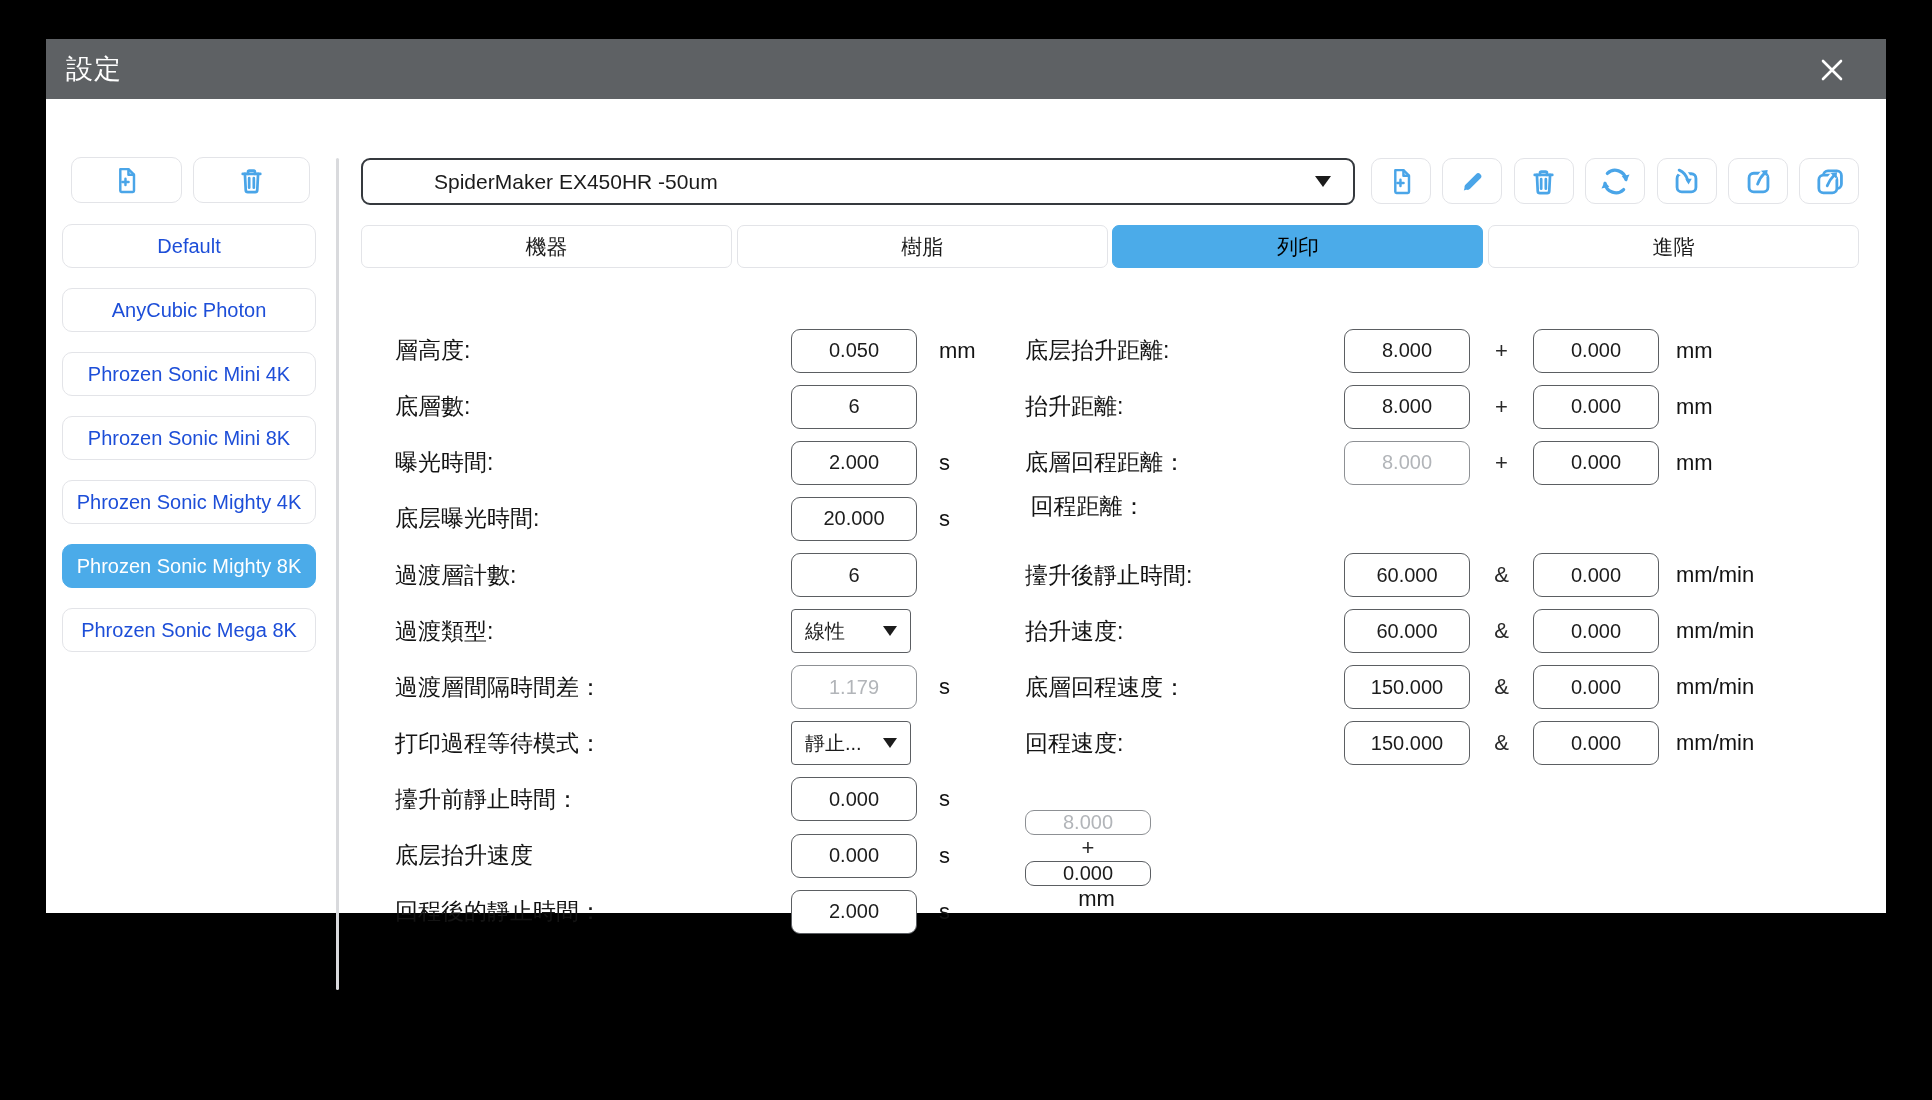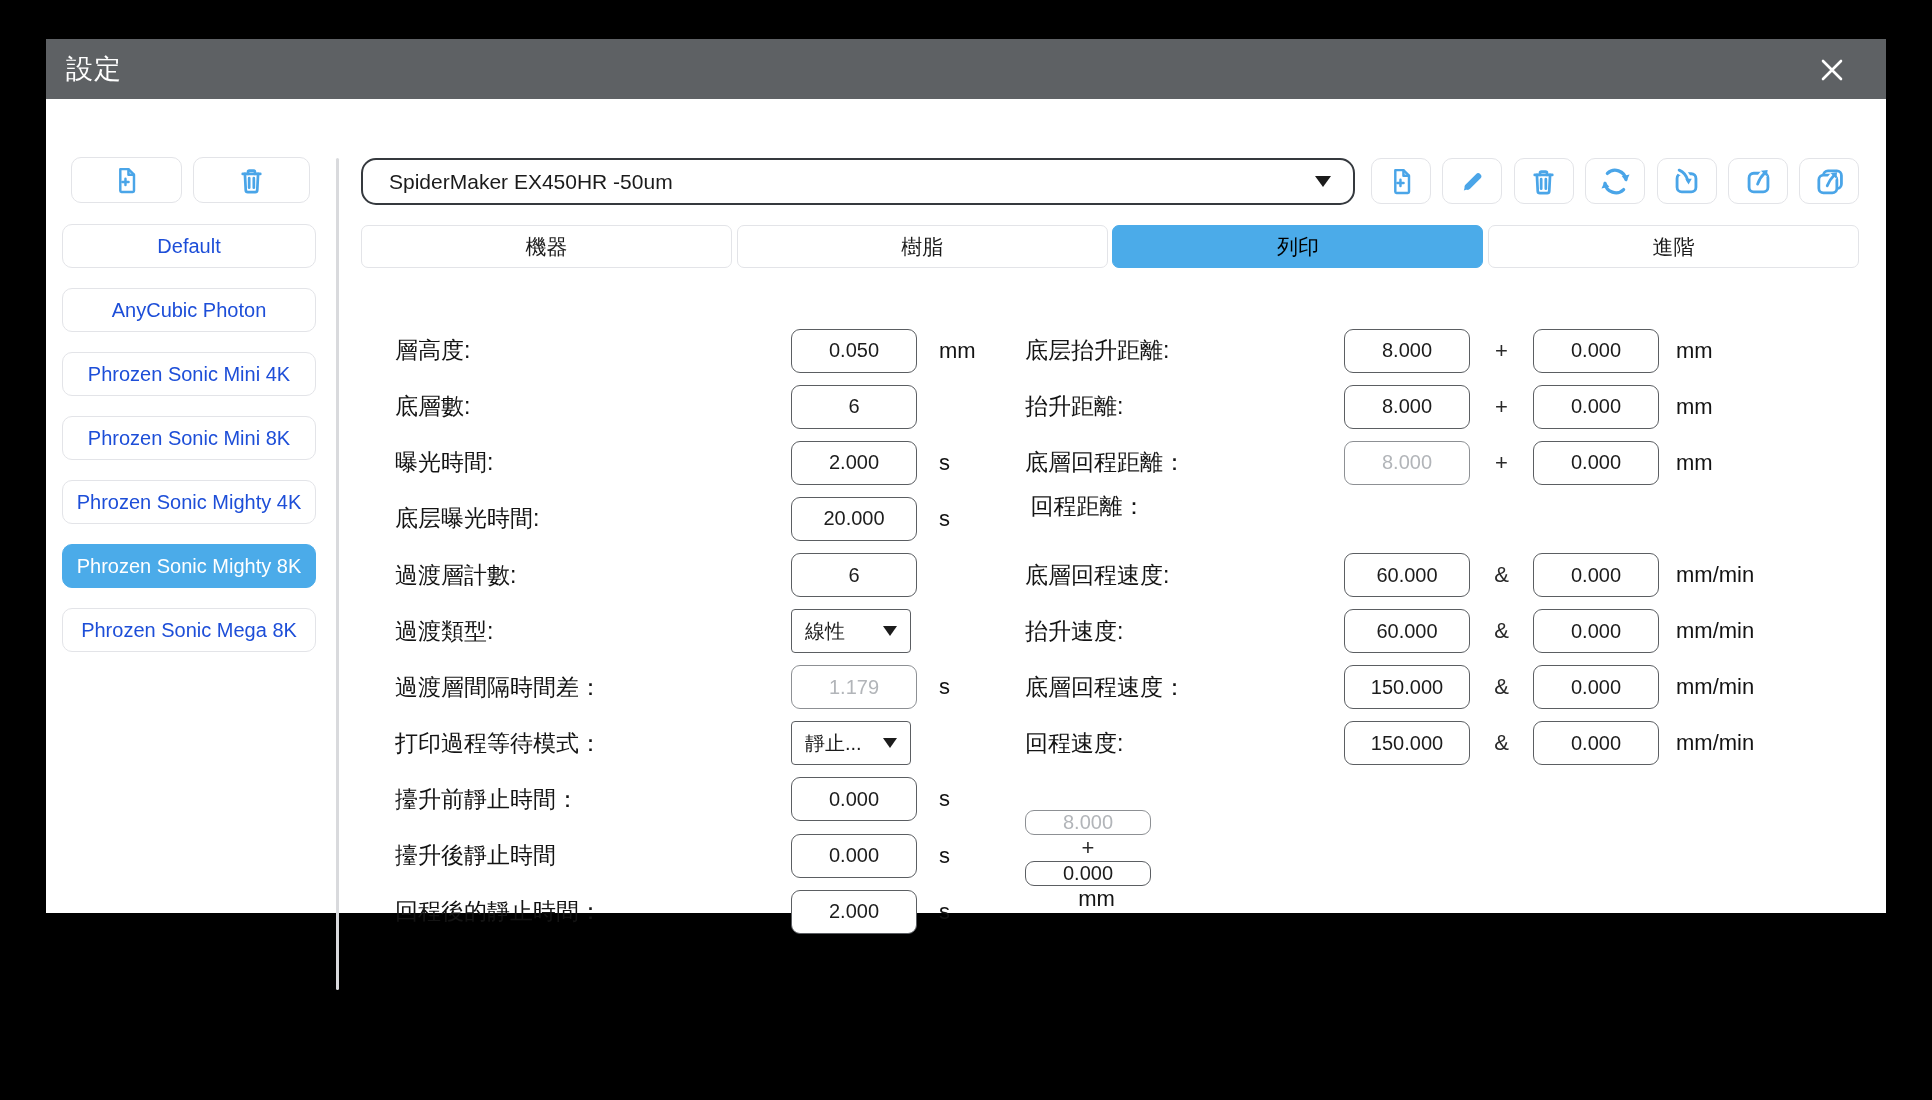--- a/index.html
+++ b/index.html
@@ -16,21 +16,21 @@
   .side-btn { height:46px; background:#fff; border:1px solid #e3e4e8; border-radius:10px; display:flex; align-items:center; justify-content:center; cursor:pointer; }
   .side-btn.b1 { width:111px; }
   .side-btn.b2 { width:117px; }
 
   .profile { position:absolute; left:16px; width:254px; height:44px; background:#fff; border:1px solid #e3e4e8; border-radius:10px; display:flex; align-items:center; justify-content:center; font-size:20px; color:#1d4ed8; cursor:pointer; white-space:nowrap; }
   .profile.selected { background:#4babe9; border-color:#4babe9; color:#fff; }
 
   .v-divider { position:absolute; left:290px; top:119px; width:3px; height:832px; background:#d9dadd; border-radius:2px; }
 
   
-  .preset-select { position:absolute; left:315px; top:119px; width:994px; height:47px; border:2px solid #35393e; border-radius:15px; background:#fff; display:flex; align-items:center; cursor:pointer; }
+  .preset-select { position:absolute; left:315px; top:119px; width:994px; height:47px; border:2px solid #35393e; border-radius:9px; background:#fff; display:flex; align-items:center; cursor:pointer;padding-left:45px; }
   .preset-select .val { font-size:21px; color:#1b1b1b; margin-left:26px; flex:1; }
   .caret { width:0; height:0; border-left:8px solid transparent; border-right:8px solid transparent; border-top:11px solid #1b1b1b; margin-right:22px; }
 
   .tbtn { position:absolute; top:119px; width:60px; height:46px; background:#fff; border:1px solid #e3e4e8; border-radius:10px; display:flex; align-items:center; justify-content:center; cursor:pointer; }
 
   
   .tab { position:absolute; top:186px; width:371px; height:43px; background:#fff; border:1px solid #e3e4e8; border-radius:7px; display:flex; align-items:center; justify-content:center; font-size:21px; color:#1c1c1c; cursor:pointer; }
   .tab.selected { background:#4babe9; border-color:#4babe9; color:#000000; }
 
   
@@ -221,21 +221,21 @@
           <span>靜止...</span>
           <span class="scaret"></span>
         </div>
       </div>
       <div class="frow left" style="left: 349px; top: 732.4px;">
         <span class="flabel">擡升前靜止時間：</span>
         <div class="ibox">0.000</div>
         <span class="unit">s</span>
       </div>
       <div class="frow left" style="left: 349px; top: 788.5px;">
-        <span class="flabel">擡升後靜止時間</span>
+        <span class="flabel">底层抬升速度</span>
         <div class="ibox">0.000</div>
         <span class="unit">s</span>
       </div>
       <div class="frow left" style="left: 349px; top: 844.6px;">
         <span class="flabel">回程後的靜止時間：</span>
         <div class="ibox">2.000</div>
         <span class="unit">s</span>
       </div>
       <div class="frow right" style="left: 979px; top: 283.6px;">
         <span class="flabel">底层抬升距離:</span>
@@ -259,21 +259,21 @@
         <span class="unit">mm</span>
       </div>
       <div class="frow right" style="left: 979px; top: 451.9px; flex-direction: column;">
         <span class="flabel">回程距離：</span>
         <div class="ibox disabled">8.000</div>
         <span class="sep">+</span>
         <div class="ibox">0.000</div>
         <span class="unit">mm</span>
       </div>
       <div class="frow right" style="left: 979px; top: 508px;">
-        <span class="flabel">底層回程速度:</span>
+        <span class="flabel">擡升後靜止時間:</span>
         <div class="ibox">60.000</div>
         <span class="sep">&amp;</span>
         <div class="ibox">0.000</div>
         <span class="unit">mm/min</span>
       </div>
       <div class="frow right" style="left: 979px; top: 564.1px;">
         <span class="flabel">抬升速度:</span>
         <div class="ibox">60.000</div>
         <span class="sep">&amp;</span>
         <div class="ibox">0.000</div>

